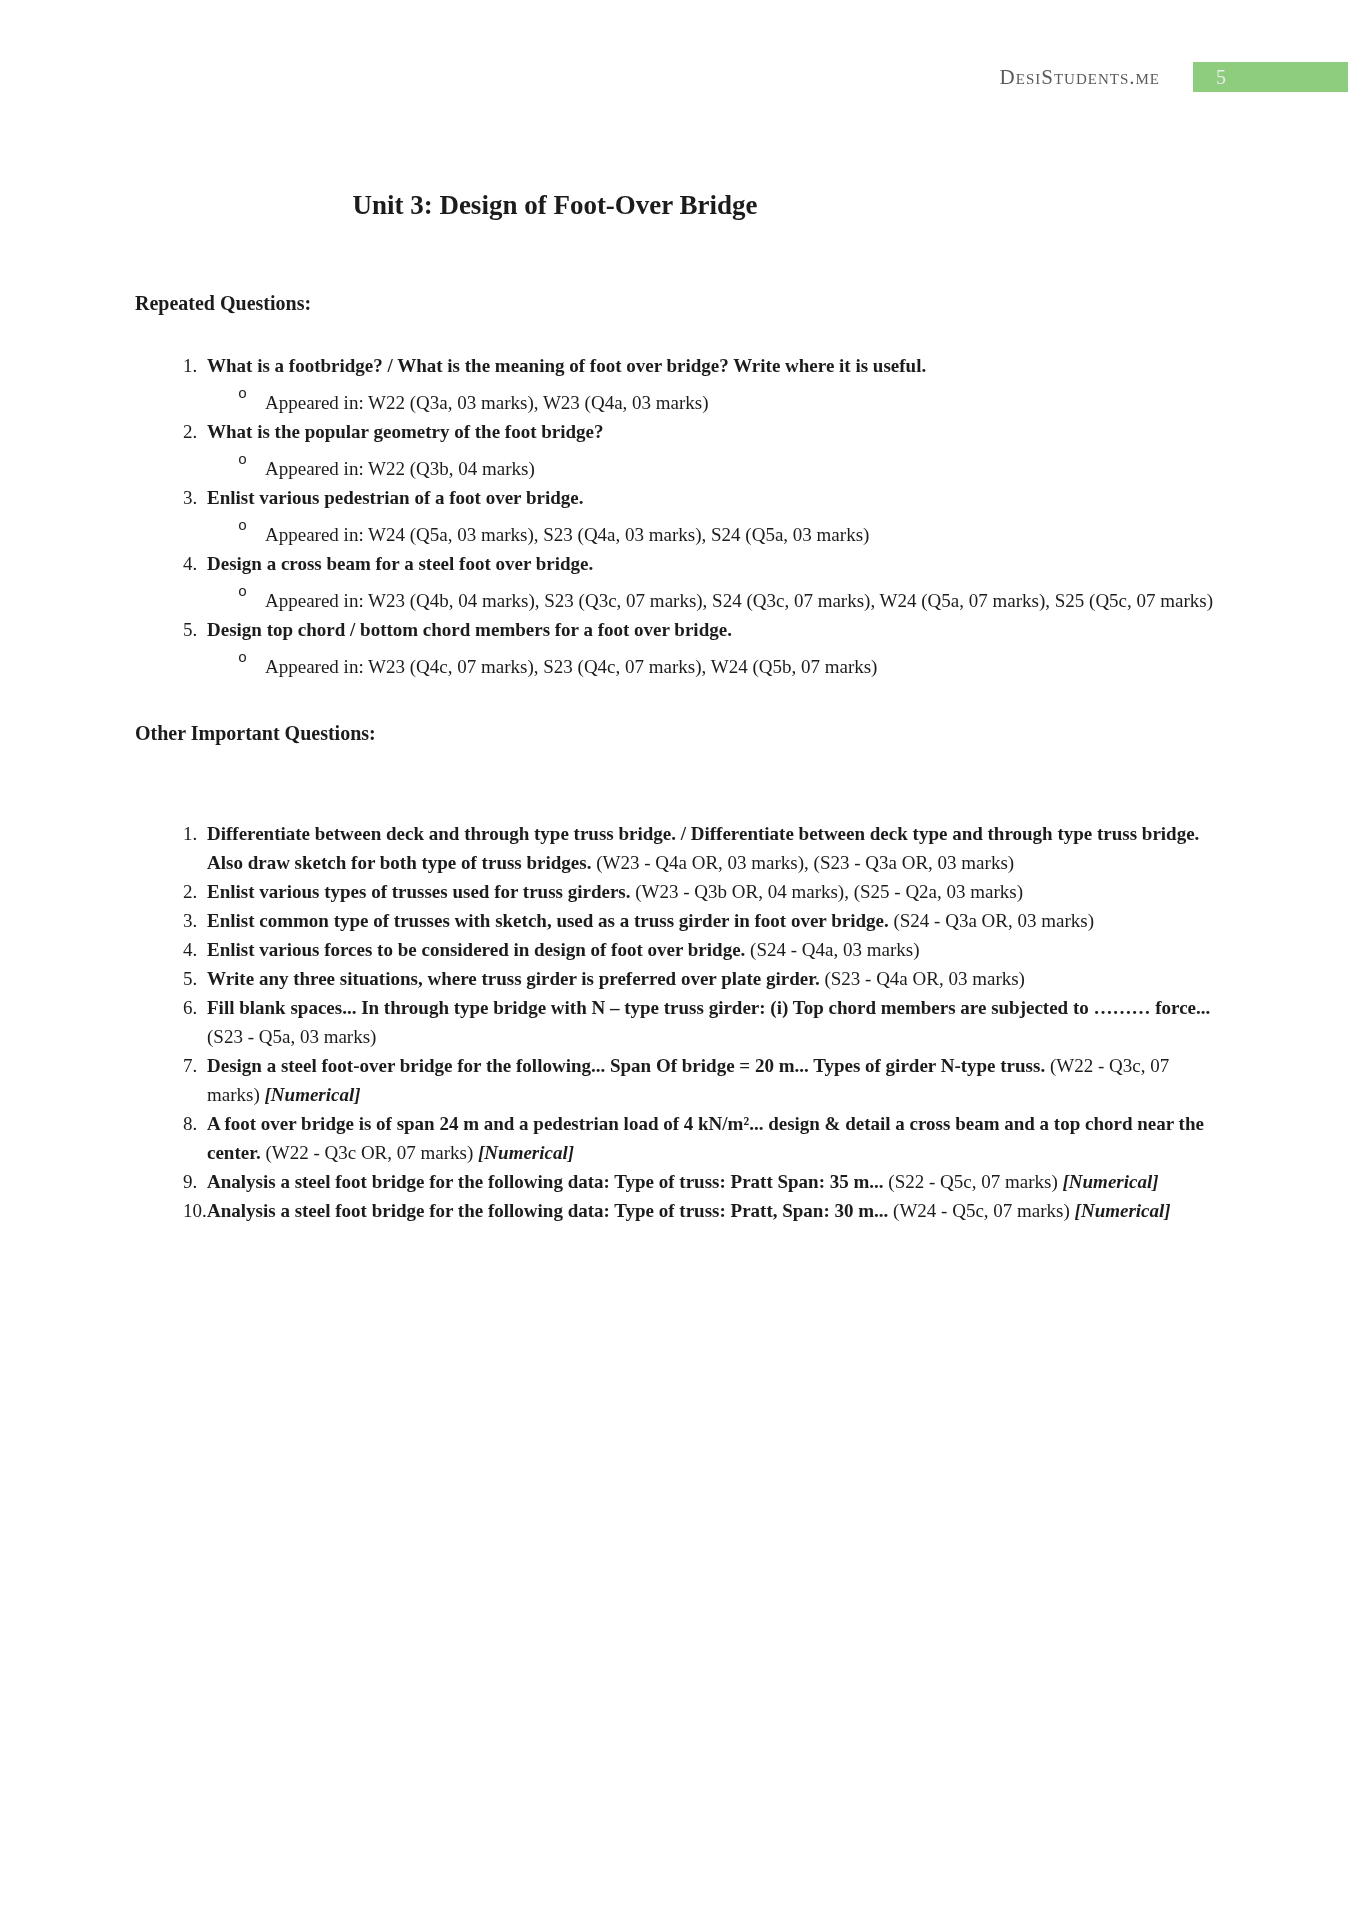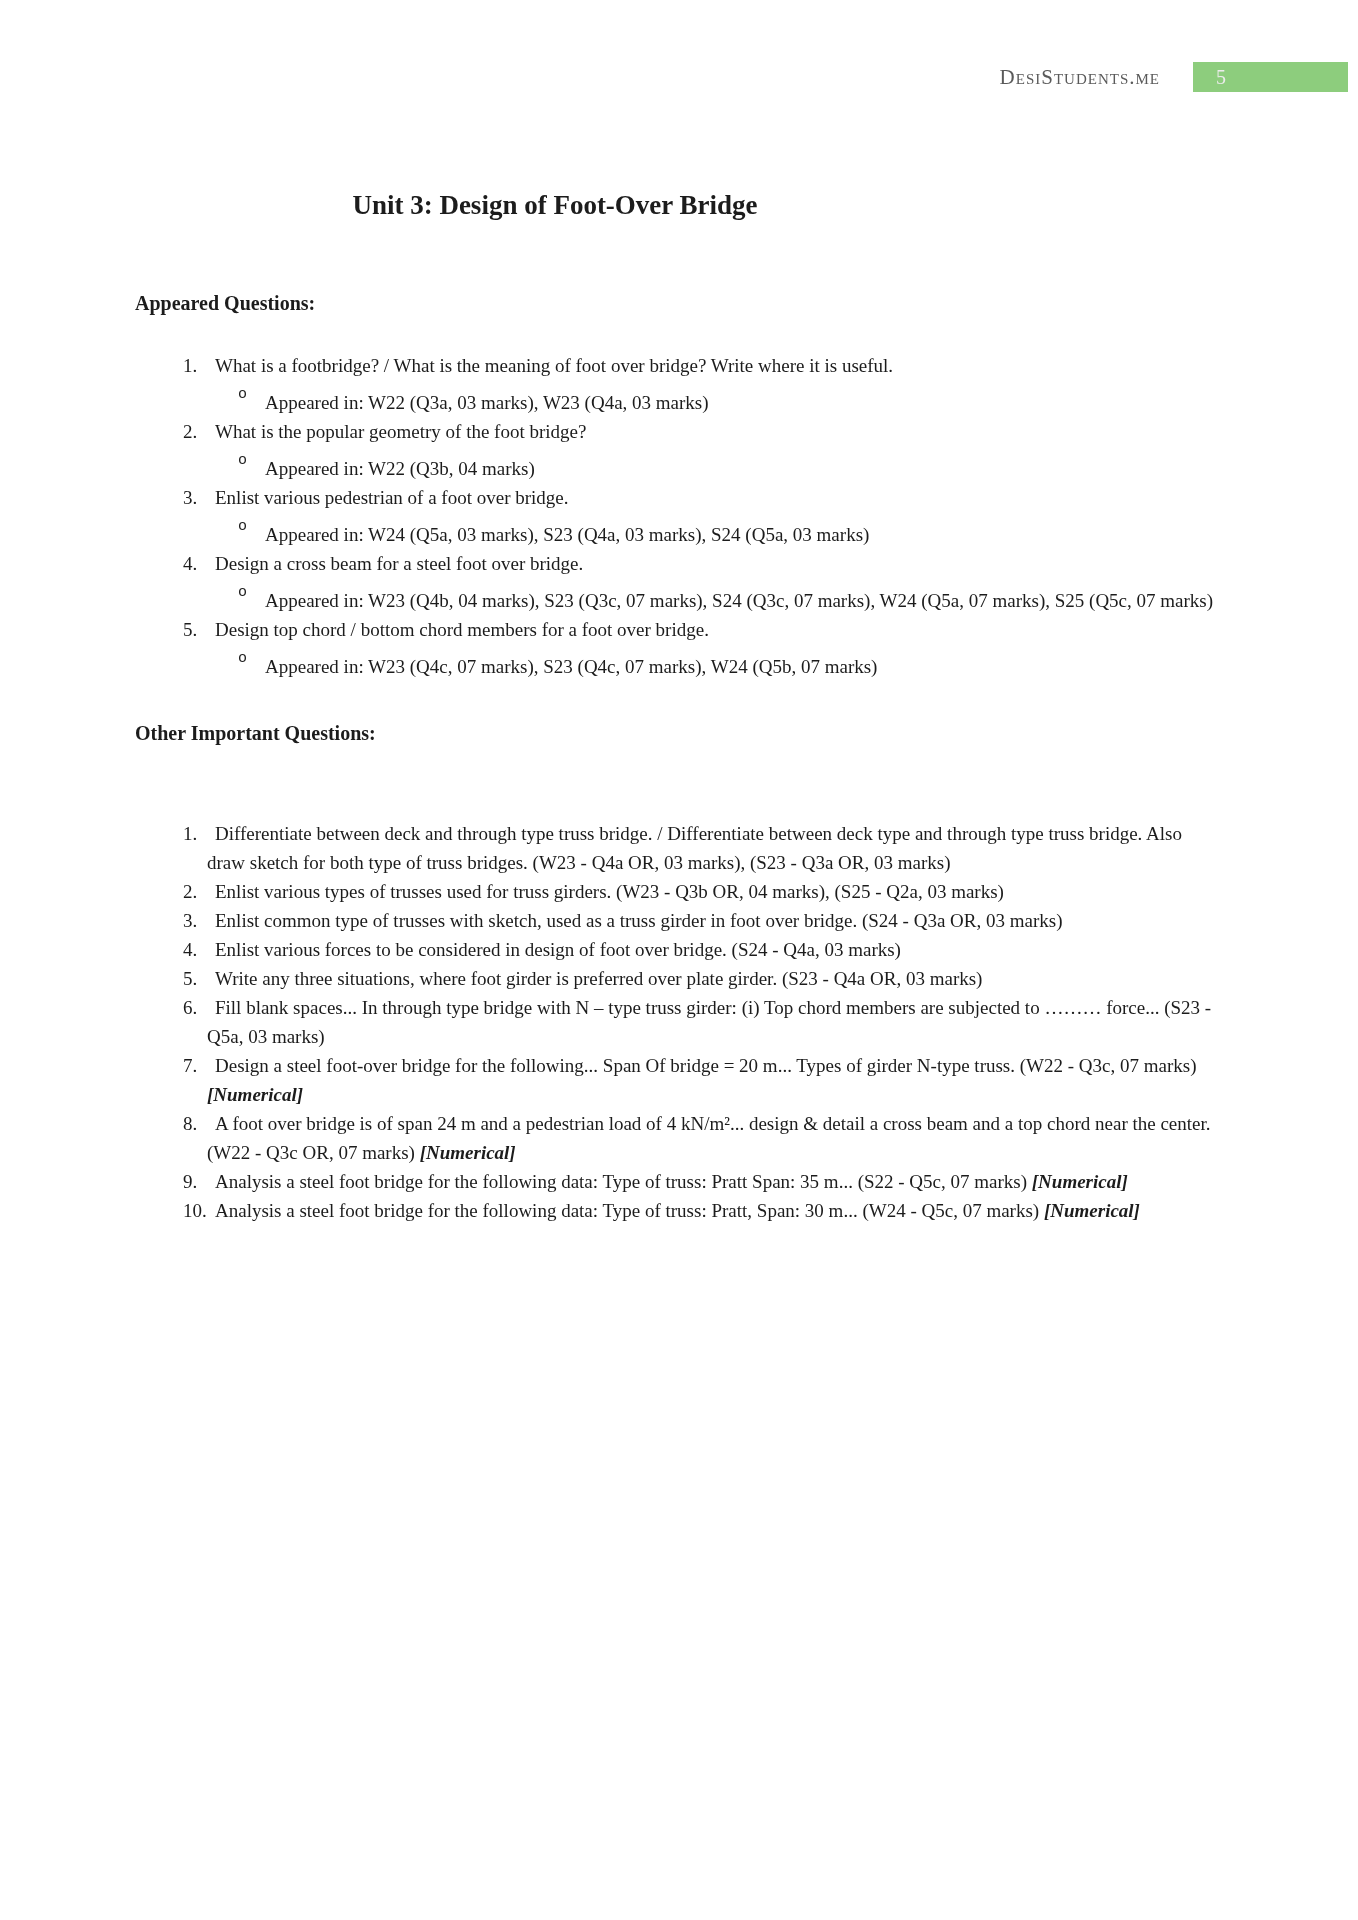--- a/index.html
+++ b/index.html
@@ -49,21 +49,21 @@
   .q-list { position:absolute; left:135px; width:1100px; }
   .list-repeated { top:351px; }
   .list-other { top:819px; }
 
   .q-item { display:flex; align-items:flex-start; }
   .num {
     flex:0 0 72px; padding-left:48px;
     font-size:19px; line-height:29px;
   }
   .q-body { width:1015px; font-size:19px; line-height:29px; }
-  .q-text { font-weight:normal;margin-left:8px; }
+  .q-text { font-weight:bold; }
   .q-cite { font-weight:normal; }
   .q-tag  { font-weight:bold; font-style:italic; }
 
   .appeared-row { display:flex; align-items:flex-start; padding-left:31px; }
   .o-bullet {
     flex:0 0 27px;
     font-family:"Liberation Mono", monospace;
     font-size:15px; line-height:29px;
   }
   .appeared-text { flex:1; font-size:19px; line-height:29px;margin-top:8px; }
@@ -73,21 +73,21 @@
 
 <div class="page">
 
   <div class="doc-header">
     <span class="brand">DesiStudents.me</span>
     <span class="page-badge">5</span>
   </div>
 
   <h1 class="doc-title">Unit 3: Design of Foot-Over Bridge</h1>
 
-  <h2 class="section-heading heading-repeated">Appeared Questions:</h2>
+  <h2 class="section-heading heading-repeated">Repeated Questions:</h2>
 
   <div class="q-list list-repeated">
 
     <div class="q-item">
       <span class="num">1.</span>
       <div class="q-body">
         <div class="q-text">What is a footbridge? / What is the meaning of foot over bridge? Write where it is useful.</div>
         <div class="appeared-row">
           <span class="o-bullet">o</span>
           <span class="appeared-text">Appeared in: W22 (Q3a, 03 marks), W23 (Q4a, 03 marks)</span>
@@ -177,21 +177,21 @@
       <div class="q-body">
         <span class="q-text">Enlist various forces to be considered in design of foot over bridge.</span>
         <span class="q-cite">(S24 - Q4a, 03 marks)</span>
         <span class="q-tag"></span>
       </div>
     </div>
 
     <div class="q-item">
       <span class="num">5.</span>
       <div class="q-body">
-        <span class="q-text">Write any three situations, where foot girder is preferred over plate girder.</span>
+        <span class="q-text">Write any three situations, where truss girder is preferred over plate girder.</span>
         <span class="q-cite">(S23 - Q4a OR, 03 marks)</span>
         <span class="q-tag"></span>
       </div>
     </div>
 
     <div class="q-item">
       <span class="num">6.</span>
       <div class="q-body">
         <span class="q-text">Fill blank spaces... In through type bridge with N – type truss girder: (i) Top chord members are subjected to ……… force...</span>
         <span class="q-cite">(S23 - Q5a, 03 marks)</span>

